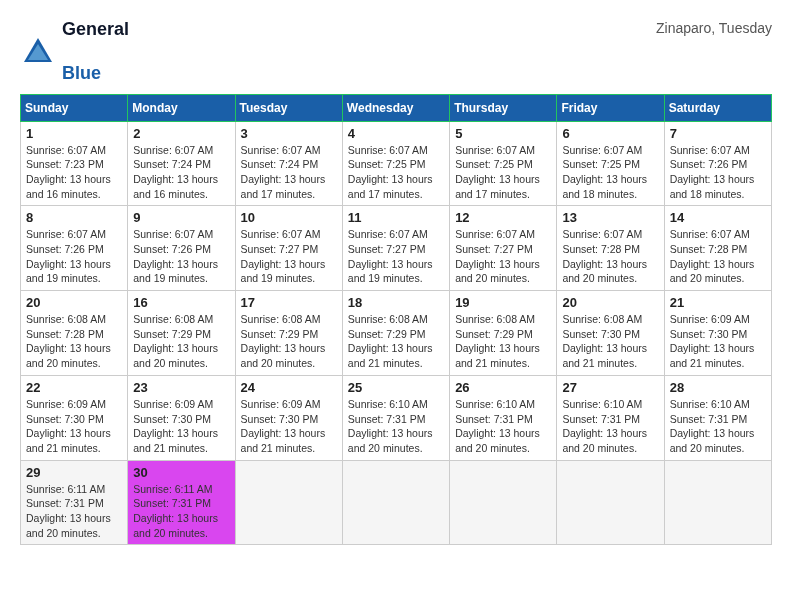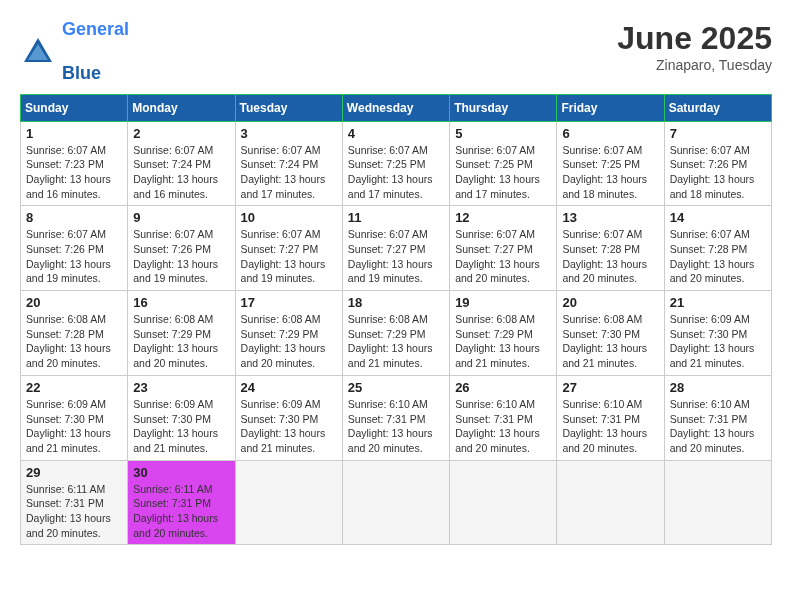--- a/index.html
+++ b/index.html
@@ -86,26 +86,25 @@
 </head>
 <body>
 
 <div class="header">
   <div class="logo">
     <svg class="logo-icon" viewBox="0 0 36 36">
       <polygon points="18,4 32,28 4,28" fill="#1a5fa8"></polygon>
       <polygon points="18,10 28,26 8,26" fill="#5599d0"></polygon>
     </svg>
     <div class="logo-text">
-      <span style="font-size:18px;font-weight:bold;color:#3b82f6;">General</span>
+      <span style="font-size:18px;font-weight:bold;color:#0f172a;">General</span>
       <span style="font-size:18px;font-weight:bold;color:#1a5fa8;margin-top:24px;">Blue</span>
     </div>
   </div>
   <div class="title-block">
-    <div class="month-title">June 2025</div>
     <div class="location">Zinaparo, Tuesday</div>
   </div>
 </div>
 
 <table class="calendar">
   <thead>
     <tr>
     <th>Sunday</th>
         <th>Monday</th>
         <th>Tuesday</th>

